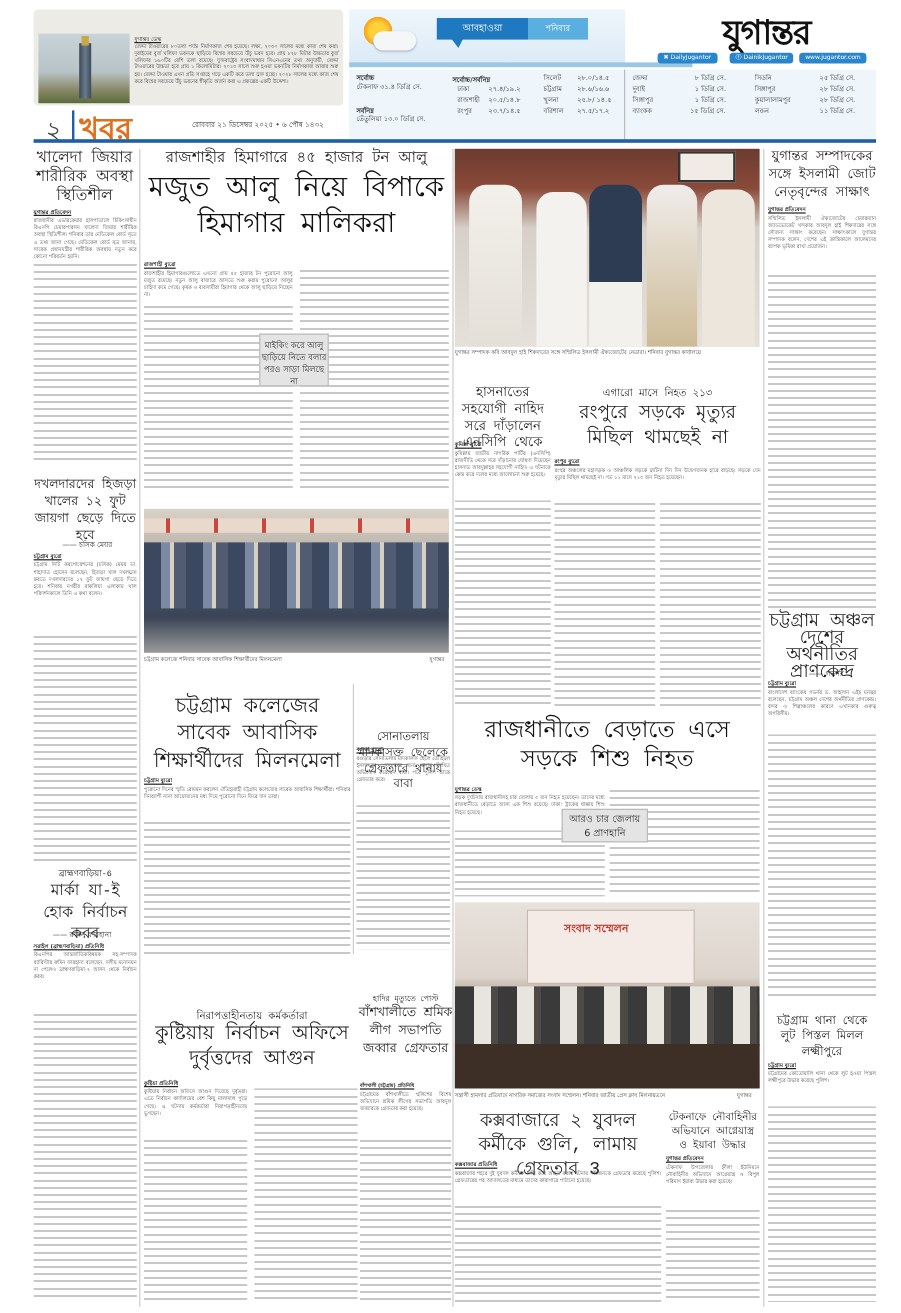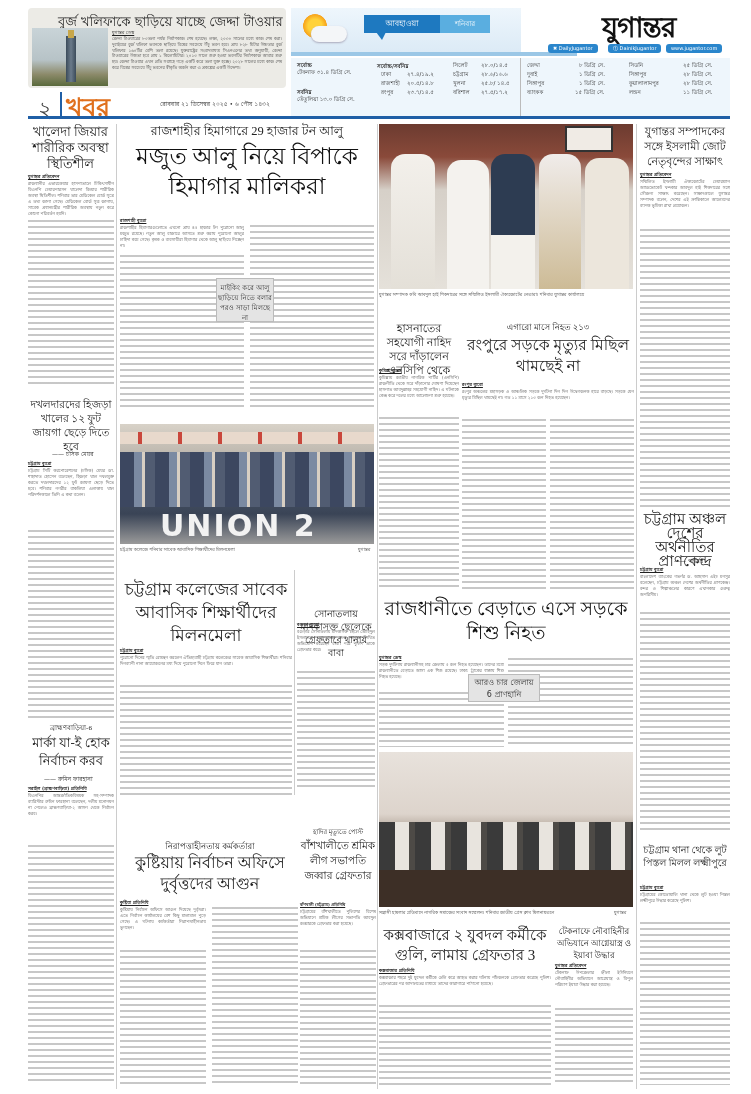--- a/index.html
+++ b/index.html
@@ -38,34 +38,33 @@
   .wtable2 .c { position: absolute; white-space: nowrap; }
 
   
   .logo { left: 602px; top: 6px; font-size: 28px; font-weight: bold; color: #111; font-family: "DejaVu Serif", serif; letter-spacing: -1px; }
   .social { top: 44px; height: 9px; background: #2a86cc; color: #fff; font-size: 5px; line-height: 9px; padding: 0 5px; border-radius: 3px; white-space: nowrap; }
 
   
   .rule { left: 28px; top: 116px; width: 702px; height: 3px; background: #1f5fa6; }
 
   
-  .h-sm { font-weight: normal; color: #222; text-align: center; font-family: Liberation Serif, serif; }
+  .h-sm { font-weight: normal; color: #222; text-align: center; font-family: Liberation Mono, monospace; }
   .by { font-size: 4.5px; color: #222; text-decoration: underline; font-weight: bold; }
   .txt { font-size: 4.2px; line-height: 6px; color: #555; text-align: justify; overflow: hidden; }
   .lines { background: repeating-linear-gradient(180deg,#9a9a9a 0,#9a9a9a 1.6px,transparent 1.6px,transparent 6px); opacity: .55; }
   .vdiv { width: 1px; background: #ccc; }
   .cap { font-size: 4.5px; color: #444; }
   .photo-box { background: #888; overflow: hidden; }
   .pull { background: #e4e4e4; border: 1px solid #bbb; text-align: center; color: #333; }
 </style>
 </head>
 <body>
 
 <div class="abs feature">
-  <h2>বুর্জ খলিফাকে ছাড়িয়ে যাচ্ছে জেদ্দা টাওয়ার</h2>
   <div class="photo">
       <div class="tower"></div>
     </div>
   <div class="byline">যুগান্তর ডেস্ক</div>
   <div class="body">জেদ্দা টাওয়ারের ৮০তলা পর্যন্ত নির্মাণকাজ শেষ হয়েছে। লক্ষ্য, ২০৩০ সালের মধ্যে কাজ শেষ করা। দুবাইয়ের বুর্জ খলিফা ভবনকে ছাড়িয়ে বিশ্বের সবচেয়ে উঁচু ভবন হবে। প্রায় ৮২৮ মিটার উচ্চতার বুর্জ খলিফার ১৬০টির বেশি তলা রয়েছে। যুক্তরাষ্ট্রের সংবাদমাধ্যম সিএনএনের তথ্য অনুযায়ী, জেদ্দা টাওয়ারের উচ্চতা হবে প্রায় ১ কিলোমিটার। ২০১৩ সালে শুরু হওয়া ভবনটির নির্মাণকাজ আবার শুরু হয়। জেদ্দা টাওয়ার এখন প্রতি সপ্তাহে গড়ে একটি করে তলা যুক্ত হচ্ছে। ২০২৮ সালের মধ্যে কাজ শেষ করে বিশ্বের সবচেয়ে উঁচু ভবনের স্বীকৃতি অর্জন করা এ প্রকল্পের একটি উদ্দেশ্য।</div>
 </div>
 
 <div class="abs pageno">২</div>
 <div class="abs vbar"></div>
 <div class="abs section">খবর</div>
@@ -140,32 +139,31 @@
 
 <div class="abs h-sm" style="left:28px;top:722px;width:86px;font-size:7px">ব্রাহ্মণবাড়িয়া-6</div>
 <div class="abs h-sm" style="left:28px;top:734px;width:86px;font-size:13px;line-height:18px">মার্কা যা-ই হোক নির্বাচন করব</div>
 <div class="abs" style="left:44px;top:774px;font-size:6px;color:#333">—— রুমিন ফারহানা</div>
 <div class="abs by" style="left:28px;top:786px">সরাইল (ব্রাহ্মণবাড়িয়া) প্রতিনিধি</div>
 <div class="abs txt" style="left:28px;top:793px;width:86px;height:50px">বিএনপির আন্তর্জাতিকবিষয়ক সহ-সম্পাদক ব্যারিস্টার রুমিন ফারহানা বলেছেন, দলীয় মনোনয়ন না পেলেও ব্রাহ্মণবাড়িয়া-২ আসন থেকে নির্বাচন করব।</div>
 <div class="abs lines" style="left:28px;top:845px;width:86px;height:240px"></div>
 
 <div class="abs vdiv" style="left:116px;top:124px;height:965px"></div>
 
-<div class="abs h-sm" style="left:120px;top:122px;width:254px;font-size:12.5px">রাজশাহীর হিমাগারে 29 হাজার টন আলু</div>
+<div class="abs h-sm" style="left:120px;top:122px;width:254px;font-size:12.5px">রাজশাহীর হিমাগারে ৪৫ হাজার টন আলু</div>
 <div class="abs h-sm" style="left:118px;top:142px;width:258px;font-size:23px;line-height:30px;color:#111">মজুত আলু নিয়ে বিপাকে হিমাগার মালিকরা</div>
 <div class="abs by" style="left:120px;top:218px">রাজশাহী ব্যুরো</div>
 <div class="abs txt" style="left:120px;top:225px;width:124px;height:28px">রাজশাহীর হিমাগারগুলোতে এখনো প্রায় ৪৫ হাজার টন পুরোনো আলু মজুত রয়েছে। নতুন আলু বাজারে আসতে শুরু করায় পুরোনো আলুর চাহিদা কমে গেছে। কৃষক ও ব্যবসায়ীরা হিমাগার থেকে আলু ছাড়িয়ে নিচ্ছেন না।</div>
 <div class="abs lines" style="left:120px;top:255px;width:124px;height:155px"></div>
 <div class="abs lines" style="left:250px;top:225px;width:124px;height:185px"></div>
 <div class="abs pull" style="left:216px;top:278px;width:58px;height:44px;font-size:7px;line-height:10px;padding-top:4px">মাইকিং করে আলু ছাড়িয়ে নিতে বলার পরও সাড়া মিলছে না</div>
 
 <div class="abs photo-box" style="left:120px;top:424px;width:254px;height:120px;background:linear-gradient(180deg,#d8d2c8 0%,#b9b3aa 30%,#4e5a6d 45%,#3a4456 75%,#9a9a9a 100%)">
   <div style="position:absolute;left:0;top:8px;width:254px;height:12px;background:repeating-linear-gradient(90deg,#e8d9cc 0,#e8d9cc 18px,#c9473c 18px,#c9473c 22px,#e8d9cc 22px,#e8d9cc 40px)"></div>
   <div style="position:absolute;left:0;top:28px;width:254px;height:55px;background:repeating-linear-gradient(90deg,#3c4760 0,#3c4760 14px,#7b8aa2 14px,#7b8aa2 22px,#d8cfc3 22px,#d8cfc3 25px,#515c72 25px,#515c72 35px)"></div>
-  <div style="position:absolute;left:40px;top:84px;font-size:30px;font-weight:bold;color:#f2f2f2;letter-spacing:2px;white-space:nowrap">UNION 2</div>
 </div>
 <div class="abs cap" style="left:120px;top:547px">চট্টগ্রাম কলেজে শনিবার সাবেক আবাসিক শিক্ষার্থীদের মিলনমেলা</div>
 <div class="abs cap" style="left:358px;top:547px">যুগান্তর</div>
 
 <div class="abs h-sm" style="left:120px;top:578px;width:172px;font-size:17px;line-height:23px">চট্টগ্রাম কলেজের সাবেক আবাসিক শিক্ষার্থীদের মিলনমেলা</div>
 <div class="abs by" style="left:120px;top:648px">চট্টগ্রাম ব্যুরো</div>
 <div class="abs txt" style="left:120px;top:655px;width:172px;height:28px">পুরোনো দিনের স্মৃতি রোমন্থন করলেন ঐতিহ্যবাহী চট্টগ্রাম কলেজের সাবেক আবাসিক শিক্ষার্থীরা। শনিবার দিনব্যাপী নানা আয়োজনের মধ্য দিয়ে পুরোনো দিনে ফিরে যান তারা।</div>
 <div class="abs lines" style="left:120px;top:685px;width:172px;height:110px"></div>
 
 <div class="abs vdiv" style="left:294px;top:570px;height:225px"></div>
@@ -216,20 +214,23 @@
 <div class="abs by" style="left:379px;top:655px">যুগান্তর ডেস্ক</div>
 <div class="abs txt" style="left:379px;top:662px;width:125px;height:28px">সড়ক দুর্ঘটনায় রাজধানীসহ চার জেলায় ৫ জন নিহত হয়েছেন। তাদের মধ্যে রাজধানীতে বেড়াতে আসা এক শিশু রয়েছে। ঢাকা: ট্রাকের ধাক্কায় শিশু নিহত হয়েছে।</div>
 <div class="abs lines" style="left:379px;top:692px;width:125px;height:55px"></div>
 <div class="abs lines" style="left:508px;top:658px;width:125px;height:90px"></div>
 <div class="abs pull" style="left:468px;top:674px;width:72px;height:28px;font-size:8px;line-height:12px;padding-top:2px">
   <div>আরও চার জেলায়</div>
   <div>6 প্রাণহানি</div>
 </div>
 
 <div class="abs photo-box" style="left:379px;top:752px;width:254px;height:155px;background:linear-gradient(180deg,#e8e2dc 0%,#ddd4cc 40%,#8a7a6a 60%,#4a4038 100%)">
+  <div style="position:absolute;left:60px;top:6px;width:140px;height:62px;background:#f4ebe6;border:1px solid #c9b8b0">
+    <div style="position:absolute;left:30px;top:8px;font-size:9px;color:#c0392b;font-weight:bold">সংবাদ সম্মেলন</div>
+  </div>
   <div style="position:absolute;left:0;top:70px;width:254px;height:50px;background:repeating-linear-gradient(90deg,#3a3a3a 0,#3a3a3a 16px,#e8e4de 16px,#e8e4de 30px,#4d4a46 30px,#4d4a46 36px)"></div>
   <div style="position:absolute;left:0;top:118px;width:254px;height:37px;background:#3d2f26"></div>
 </div>
 <div class="abs cap" style="left:379px;top:910px;width:240px">সন্ত্রাসী হামলার প্রতিবাদে নাগরিক সমাজের সংবাদ সম্মেলন। শনিবার জাতীয় প্রেস ক্লাব মিলনায়তনে</div>
 <div class="abs cap" style="left:614px;top:910px">যুগান্তর</div>
 
 <div class="abs h-sm" style="left:379px;top:925px;width:172px;font-size:15px;line-height:20px">কক্সবাজারে ২ যুবদল কর্মীকে গুলি, লামায় গ্রেফতার 3</div>
 <div class="abs by" style="left:379px;top:968px">কক্সবাজার প্রতিনিধি</div>
 <div class="abs txt" style="left:379px;top:975px;width:172px;height:28px">কক্সবাজার শহরে দুই যুবদল কর্মীকে গুলি করে আহত করার ঘটনায় পাঁচজনকে গ্রেফতার করেছে পুলিশ। গ্রেফতারের পর আদালতের মাধ্যমে তাদের কারাগারে পাঠানো হয়েছে।</div>
 <div class="abs lines" style="left:379px;top:1005px;width:172px;height:80px"></div>

